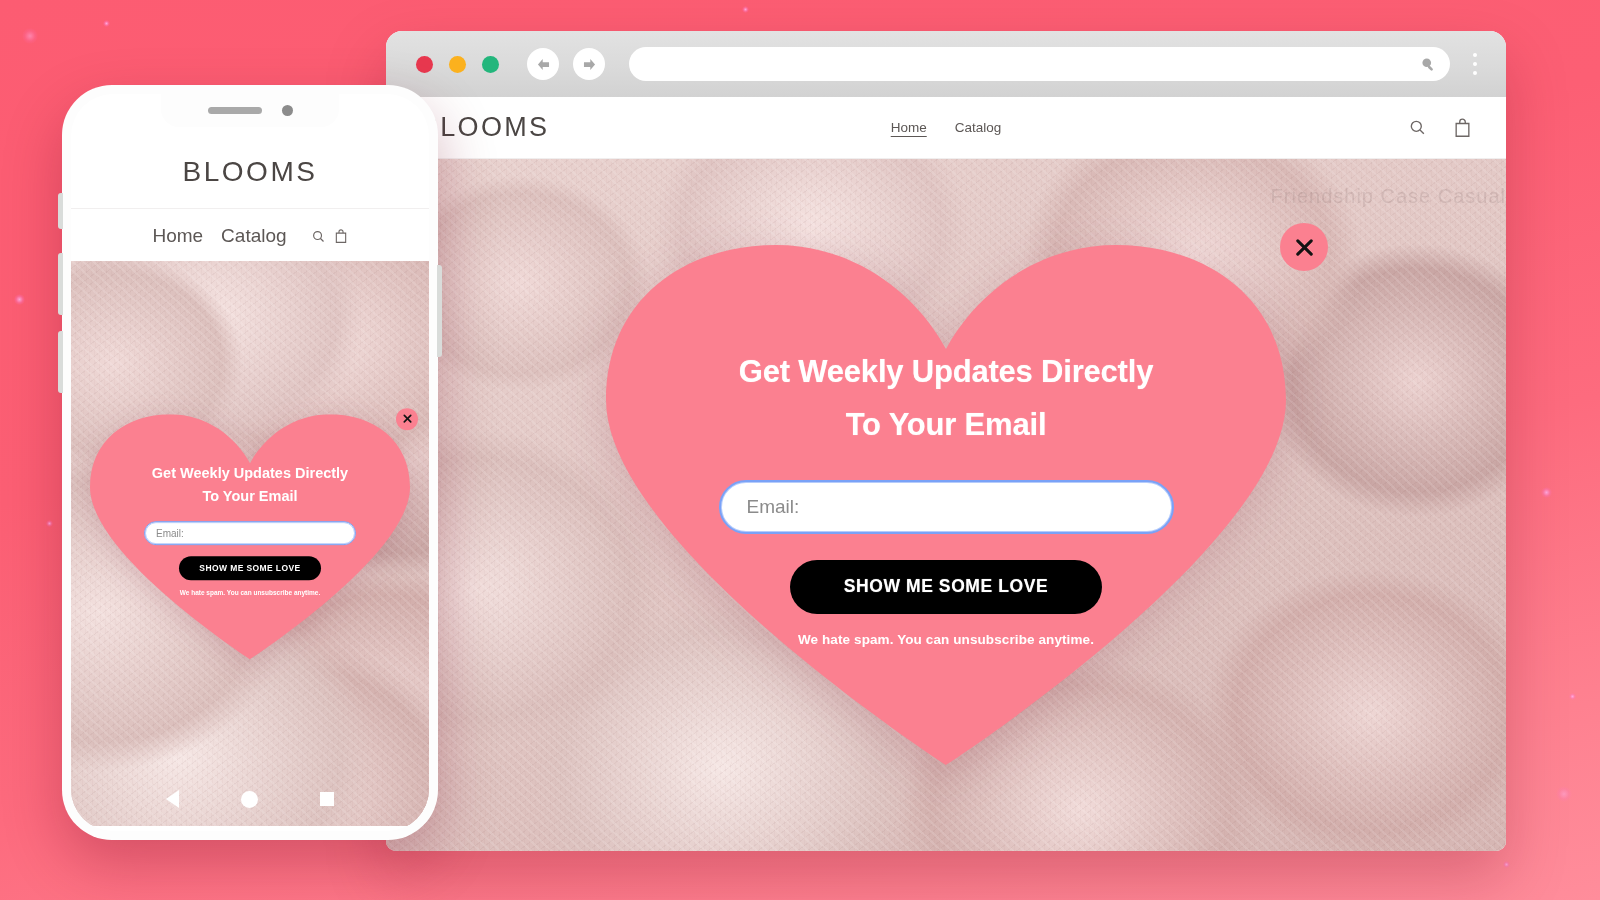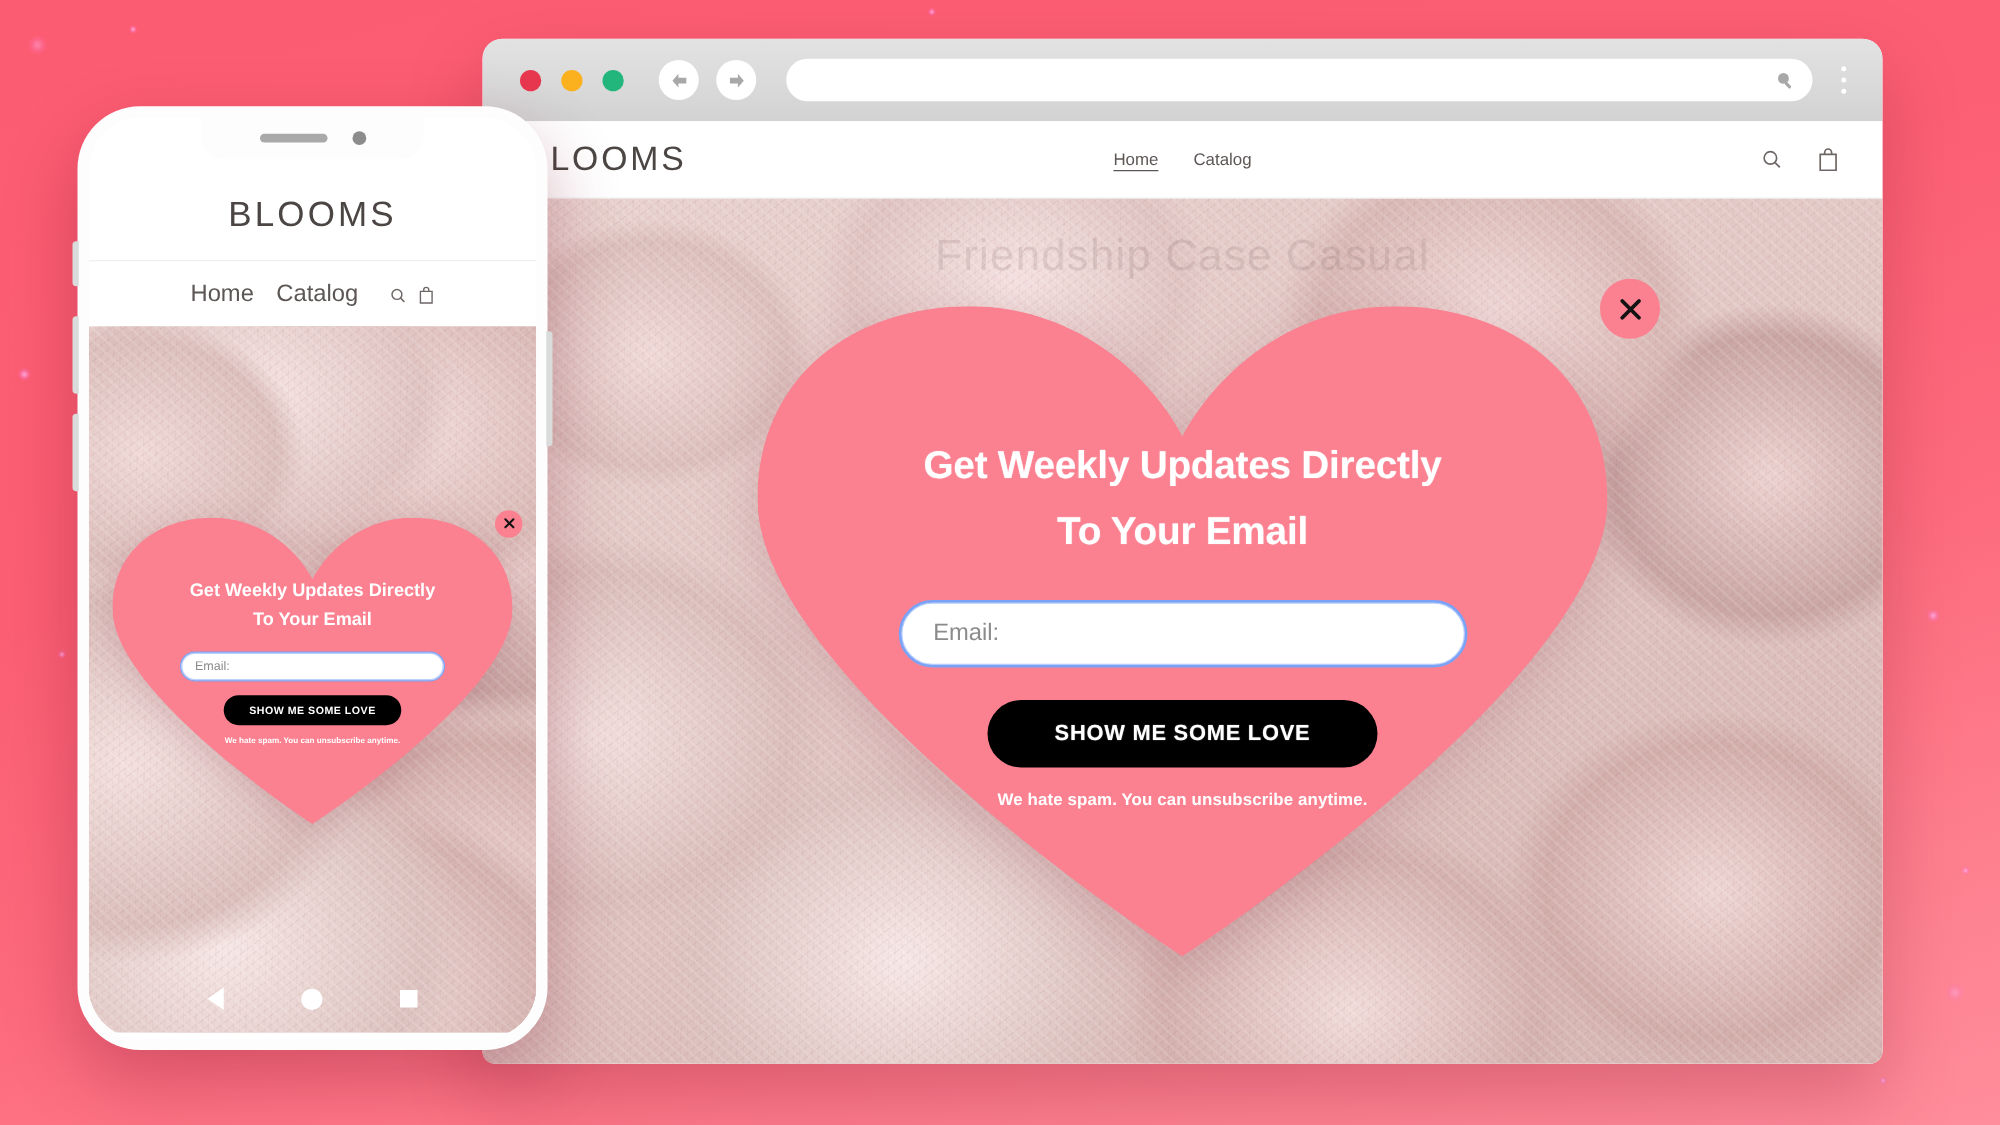--- a/index.html
+++ b/index.html
@@ -130,22 +130,22 @@
     position: absolute; inset: 0;
     opacity: .22;
     background-image:
       repeating-linear-gradient(43deg, rgba(255,255,255,.5) 0 2px, rgba(0,0,0,0) 2px 7px),
       repeating-linear-gradient(-37deg, rgba(130,90,90,.35) 0 1px, rgba(0,0,0,0) 1px 6px),
       repeating-linear-gradient(91deg, rgba(160,110,110,.2) 0 1px, rgba(0,0,0,0) 1px 5px);
   }
   .hero-caption {
     position: absolute;
     top: 26px; left: 0; right: 0;
-    text-align: center;
-    font-size: 35px;
+    text-align: right;
+    font-size: 20px;
     letter-spacing: 1px;
     color: rgba(120,95,95,.16);
     font-weight: 500;
   }
 
   
   .heart-wrap {
     position: absolute;
     left: 50%;
     top: 50%;

